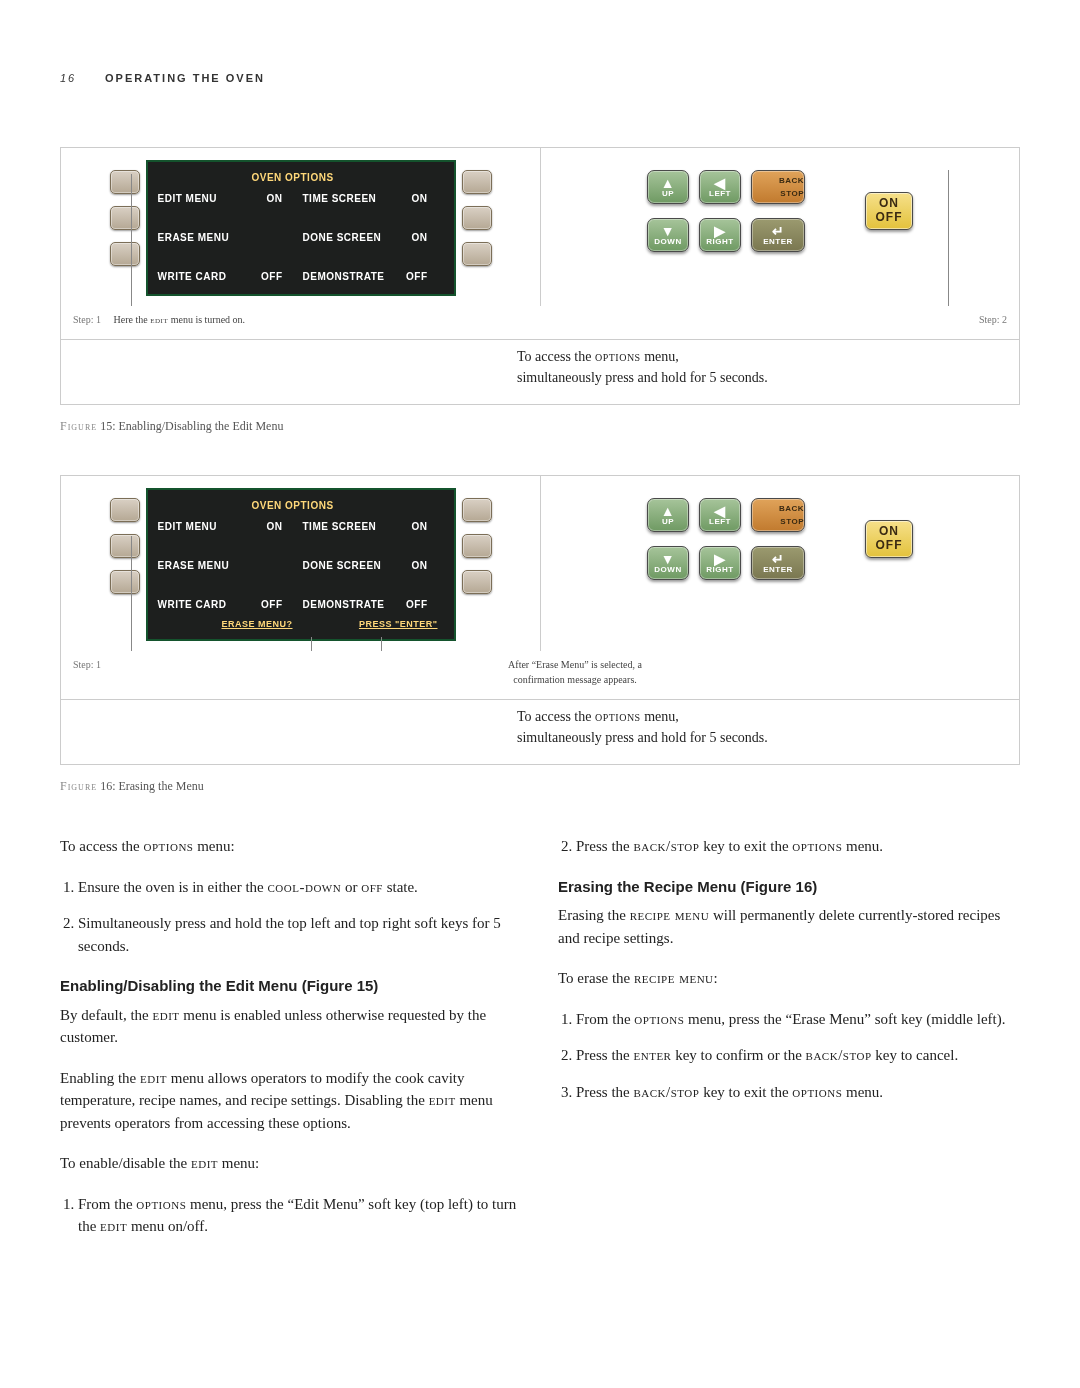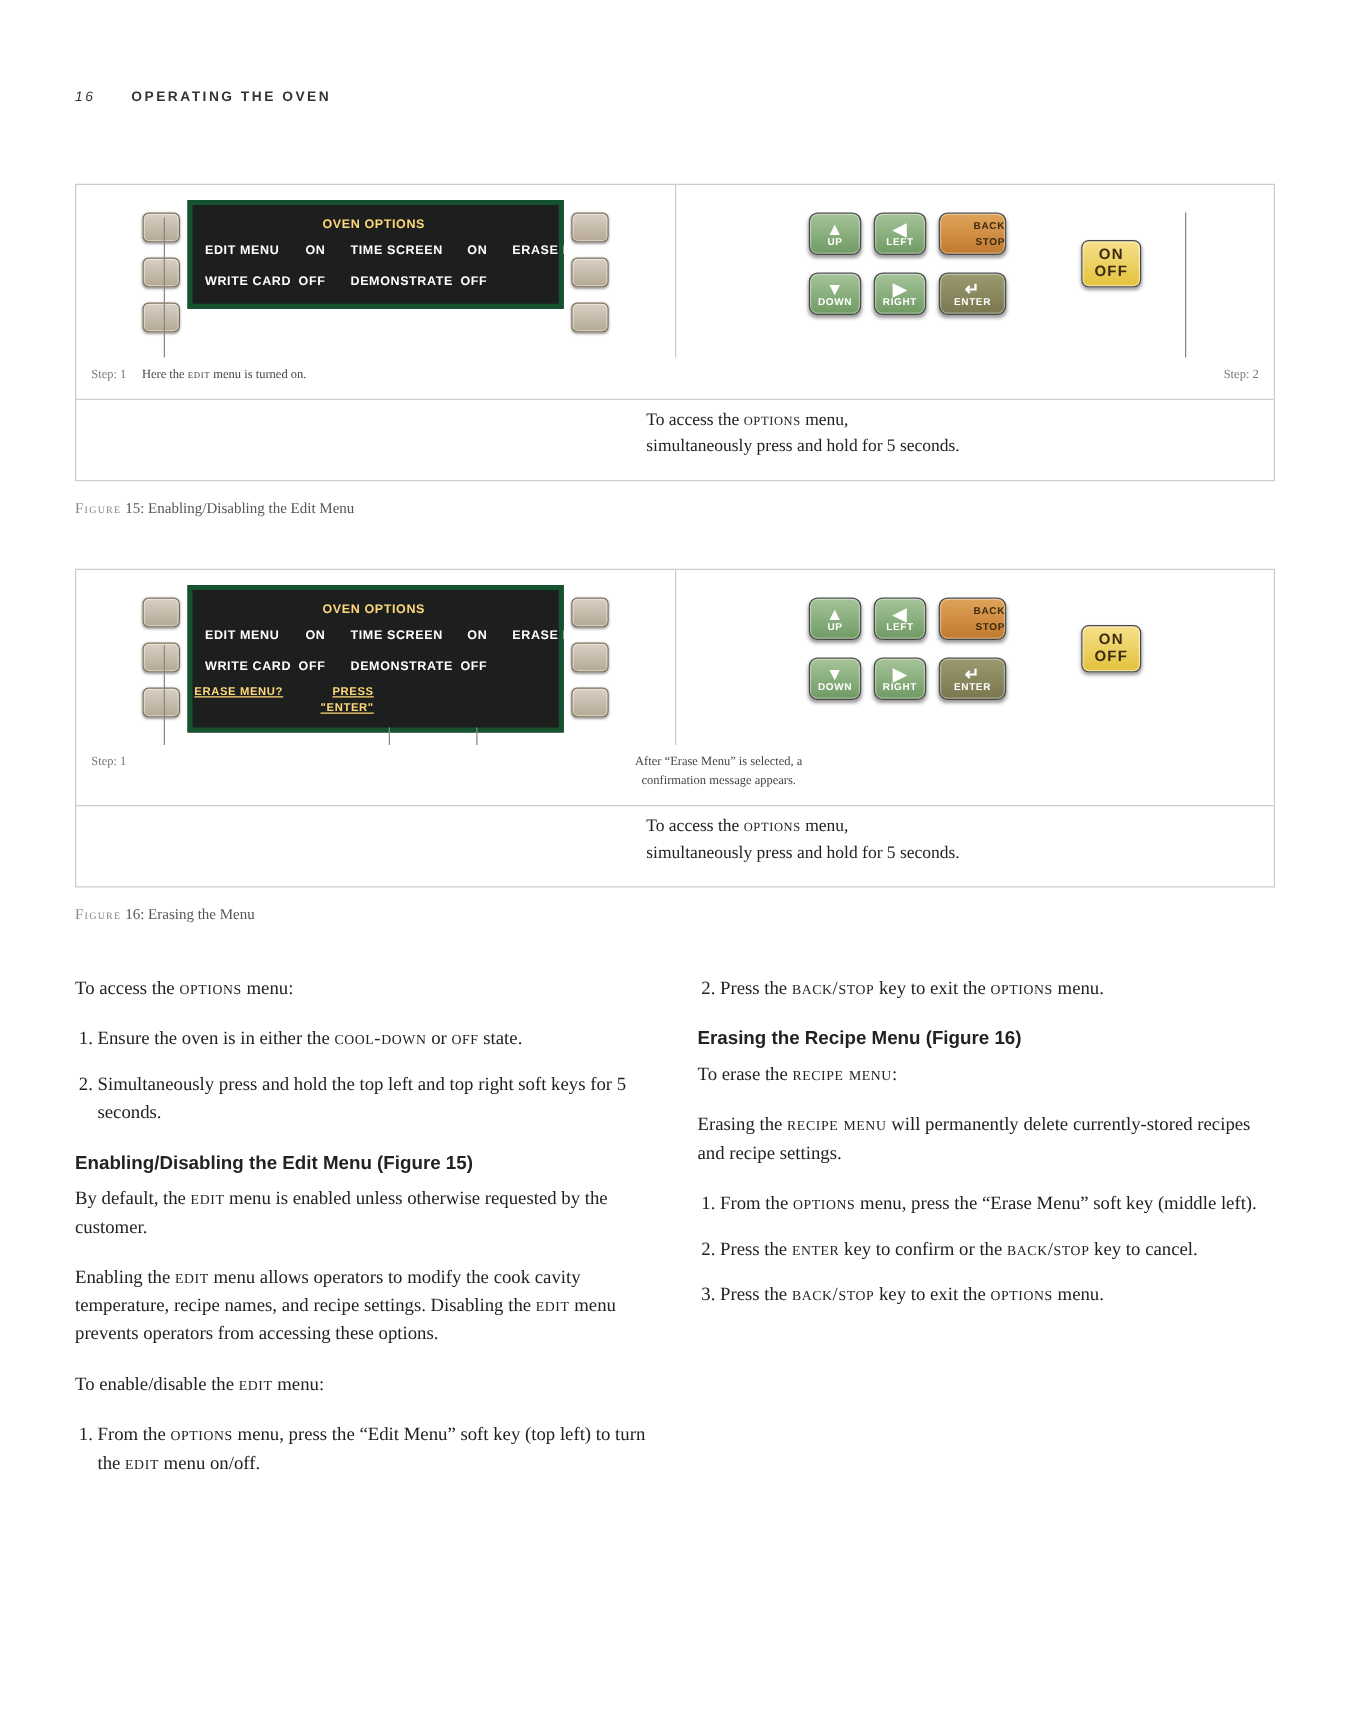--- a/index.html
+++ b/index.html
@@ -70,32 +70,32 @@
 
   
   .screen {
     background: #1d1f1e;
     color: #fff;
     font-family: Arial, Helvetica, sans-serif;
     font-weight: bold;
     font-size: 10px;
     letter-spacing: .5px;
     width: 290px;
-    padding: 8px 3px 8px 0;
-    border: 4px solid #14532d;
+    padding: 8px 16px 8px 0;
+    border: 2px solid #14532d;
   }
   .screen .title {
     text-align: center;
     color: #ffd87a;
     padding-bottom: 4px;
   }
   .screen .grid {
     display: grid;
-    grid-template-columns: 1fr 1fr 1fr 1fr;
-    row-gap: 6px;
+    grid-template-columns: 1fr 1fr;
+    row-gap: 20px;
   }
   .screen .cell {
     padding: 2px 10px;
     white-space: nowrap;
     display: flex;
     justify-content: space-between;
     gap: 6px;
   }
   .screen .cell .v { color: #fff; }
   .screen .cell .l { color: #fff; }
@@ -474,21 +474,21 @@
       <li>From the <span class="sc">options</span> menu, press the “Edit Menu” soft key (top left) to turn the <span class="sc">edit</span> menu on/off.</li>
     </ol>
   </div>
 
   <div class="col">
     <ol class="manual" start="2">
       <li>Press the <span class="sc">back/stop</span> key to exit the <span class="sc">options</span> menu.</li>
     </ol>
 
     <h3 class="sub">Erasing the Recipe Menu (Figure 16)</h3>
+    <p class="para">Erasing the <span class="sc">recipe menu</span> will permanently delete currently-stored recipes and recipe settings.</p>
     <p class="para">To erase the <span class="sc">recipe menu</span>:</p>
-    <p class="para">Erasing the <span class="sc">recipe menu</span> will permanently delete currently-stored recipes and recipe settings.</p>
     <ol class="manual">
       <li>From the <span class="sc">options</span> menu, press the “Erase Menu” soft key (middle left).</li>
       <li>Press the <span class="sc">enter</span> key to confirm or the <span class="sc">back/stop</span> key to cancel.</li>
       <li>Press the <span class="sc">back/stop</span> key to exit the <span class="sc">options</span> menu.</li>
     </ol>
   </div>
 </div>
 
 </body></html>

